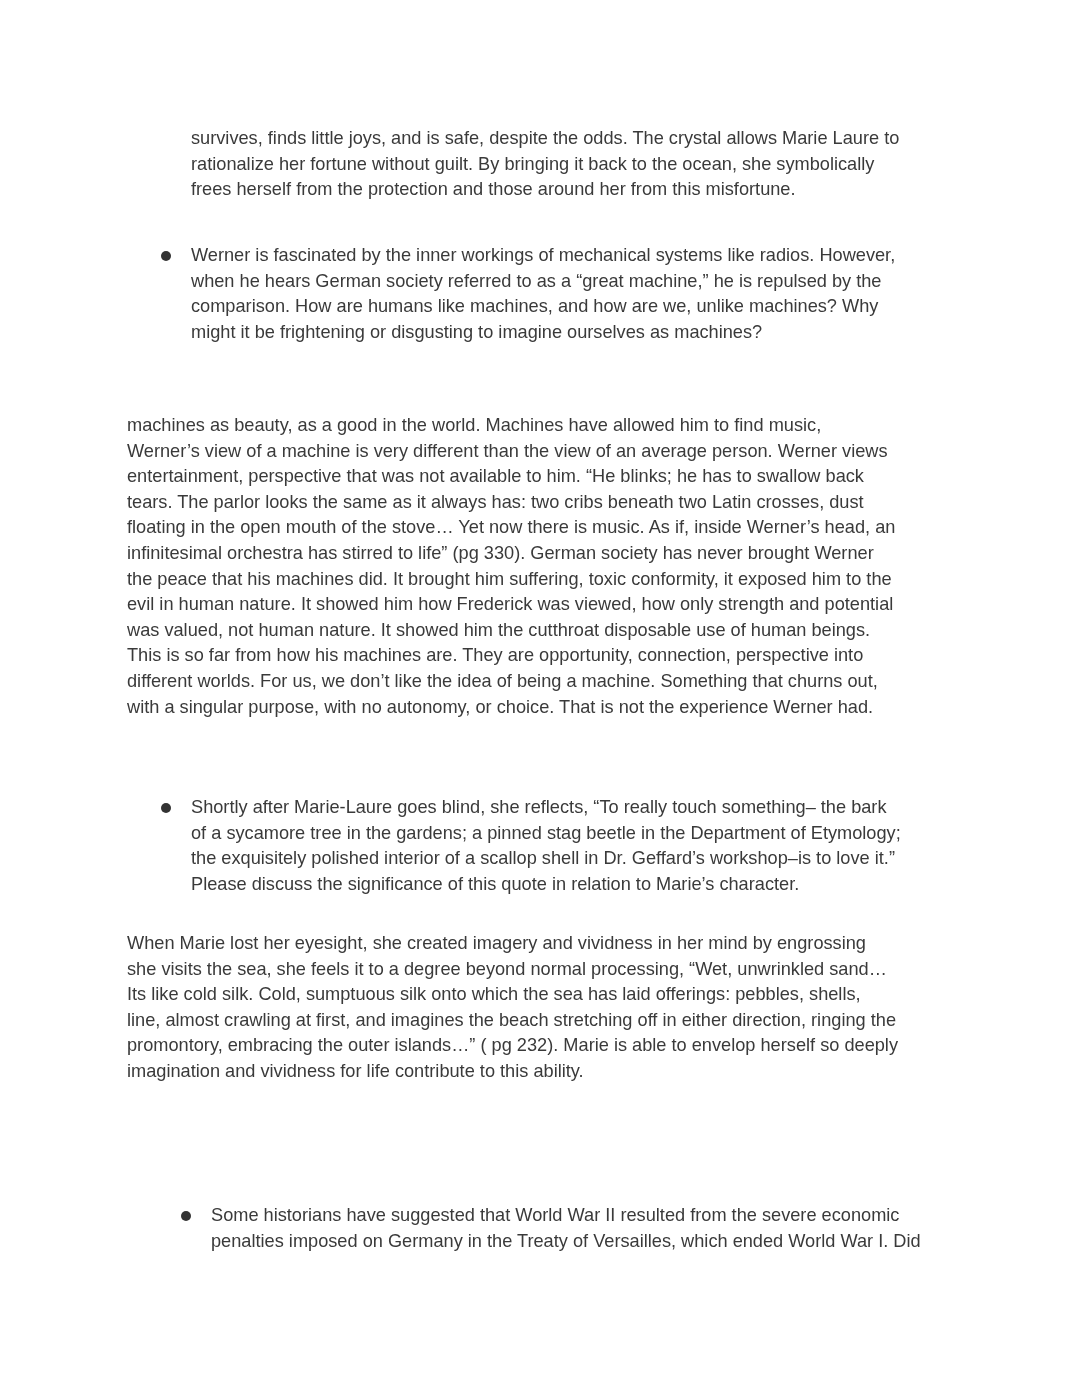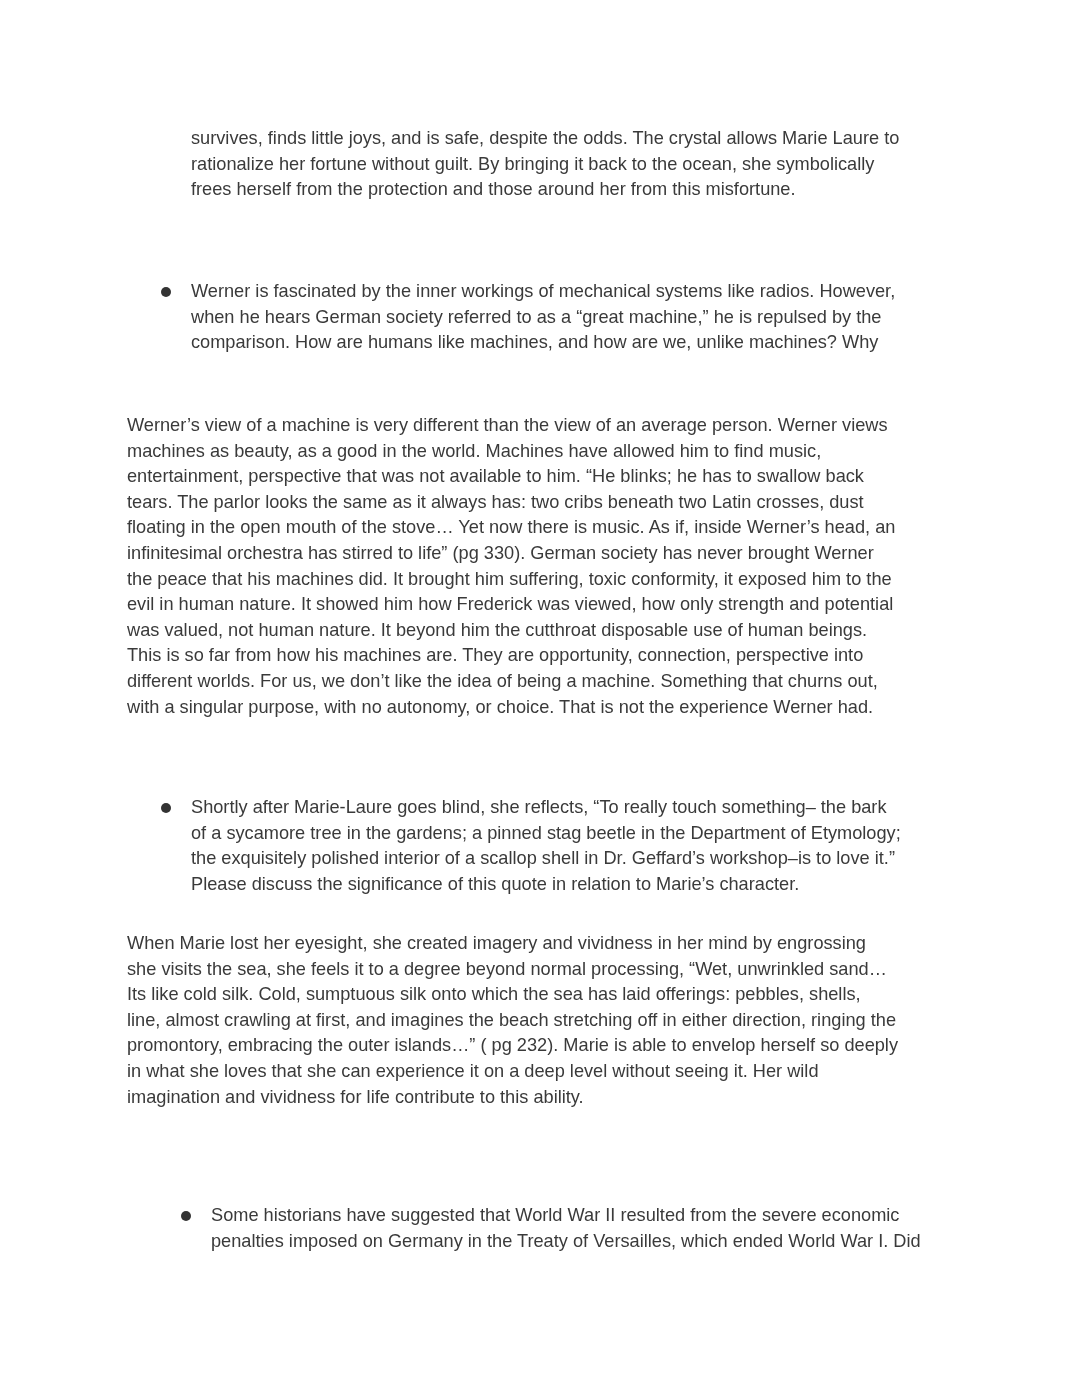--- a/index.html
+++ b/index.html
@@ -59,57 +59,57 @@
 <body>
 
 <div class="page">
 
   <div class="block indent" style="top:126px;">
     <span class="line">survives, finds little joys, and is safe, despite the odds. The crystal allows Marie Laure to</span>
     <span class="line">rationalize her fortune without guilt. By bringing it back to the ocean, she symbolically</span>
     <span class="line">frees herself from the protection and those around her from this misfortune.</span>
   </div>
 
-  <div class="bullet-item" style="top:243px;margin-top:36px;">
+  <div class="bullet-item" style="top:243px;">
     <span class="bullet-dot"></span>
     <span class="line">Werner is fascinated by the inner workings of mechanical systems like radios. However,</span>
     <span class="line">when he hears German society referred to as a “great machine,” he is repulsed by the</span>
     <span class="line">comparison. How are humans like machines, and how are we, unlike machines? Why</span>
+    <span class="line">might it be frightening or disgusting to imagine ourselves as machines?</span>
   </div>
 
   <div class="block para" style="top:413px;">
+    <span class="line">machines as beauty, as a good in the world. Machines have allowed him to find music,</span>
     <span class="line">Werner’s view of a machine is very different than the view of an average person. Werner views</span>
-    <span class="line">machines as beauty, as a good in the world. Machines have allowed him to find music,</span>
     <span class="line">entertainment, perspective that was not available to him. “He blinks; he has to swallow back</span>
     <span class="line">tears. The parlor looks the same as it always has: two cribs beneath two Latin crosses, dust</span>
     <span class="line">floating in the open mouth of the stove… Yet now there is music. As if, inside Werner’s head, an</span>
     <span class="line">infinitesimal orchestra has stirred to life” (pg 330). German society has never brought Werner</span>
     <span class="line">the peace that his machines did. It brought him suffering, toxic conformity, it exposed him to the</span>
     <span class="line">evil in human nature. It showed him how Frederick was viewed, how only strength and potential</span>
-    <span class="line">was valued, not human nature. It beyond him the cutthroat disposable use of human beings.</span>
+    <span class="line">was valued, not human nature. It showed him the cutthroat disposable use of human beings.</span>
     <span class="line">This is so far from how his machines are. They are opportunity, connection, perspective into</span>
     <span class="line">different worlds. For us, we don’t like the idea of being a machine. Something that churns out,</span>
     <span class="line">with a singular purpose, with no autonomy, or choice. That is not the experience Werner had.</span>
   </div>
 
   <div class="bullet-item" style="top:795px;">
     <span class="bullet-dot"></span>
     <span class="line">Shortly after Marie-Laure goes blind, she reflects, “To really touch something– the bark</span>
     <span class="line">of a sycamore tree in the gardens; a pinned stag beetle in the Department of Etymology;</span>
     <span class="line">the exquisitely polished interior of a scallop shell in Dr. Geffard’s workshop–is to love it.”</span>
     <span class="line">Please discuss the significance of this quote in relation to Marie’s character.</span>
   </div>
 
   <div class="block para" style="top:931px;">
     <span class="line">When Marie lost her eyesight, she created imagery and vividness in her mind by engrossing</span>
     <span class="line">she visits the sea, she feels it to a degree beyond normal processing, “Wet, unwrinkled sand…</span>
     <span class="line">Its like cold silk. Cold, sumptuous silk onto which the sea has laid offerings: pebbles, shells,</span>
     <span class="line">line, almost crawling at first, and imagines the beach stretching off in either direction, ringing the</span>
     <span class="line">promontory, embracing the outer islands…” ( pg 232). Marie is able to envelop herself so deeply</span>
-    <span class="line">in what she loves that she can experience it on a deep level without seeing it. Her wild</span>
     <span class="line">imagination and vividness for life contribute to this ability.</span>
   </div>
 
   <div class="bullet-item" style="top:1203px;margin-left:20px;">
     <span class="bullet-dot"></span>
     <span class="line">Some historians have suggested that World War II resulted from the severe economic</span>
     <span class="line">penalties imposed on Germany in the Treaty of Versailles, which ended World War I. Did</span>
   </div>
 
 </div>

